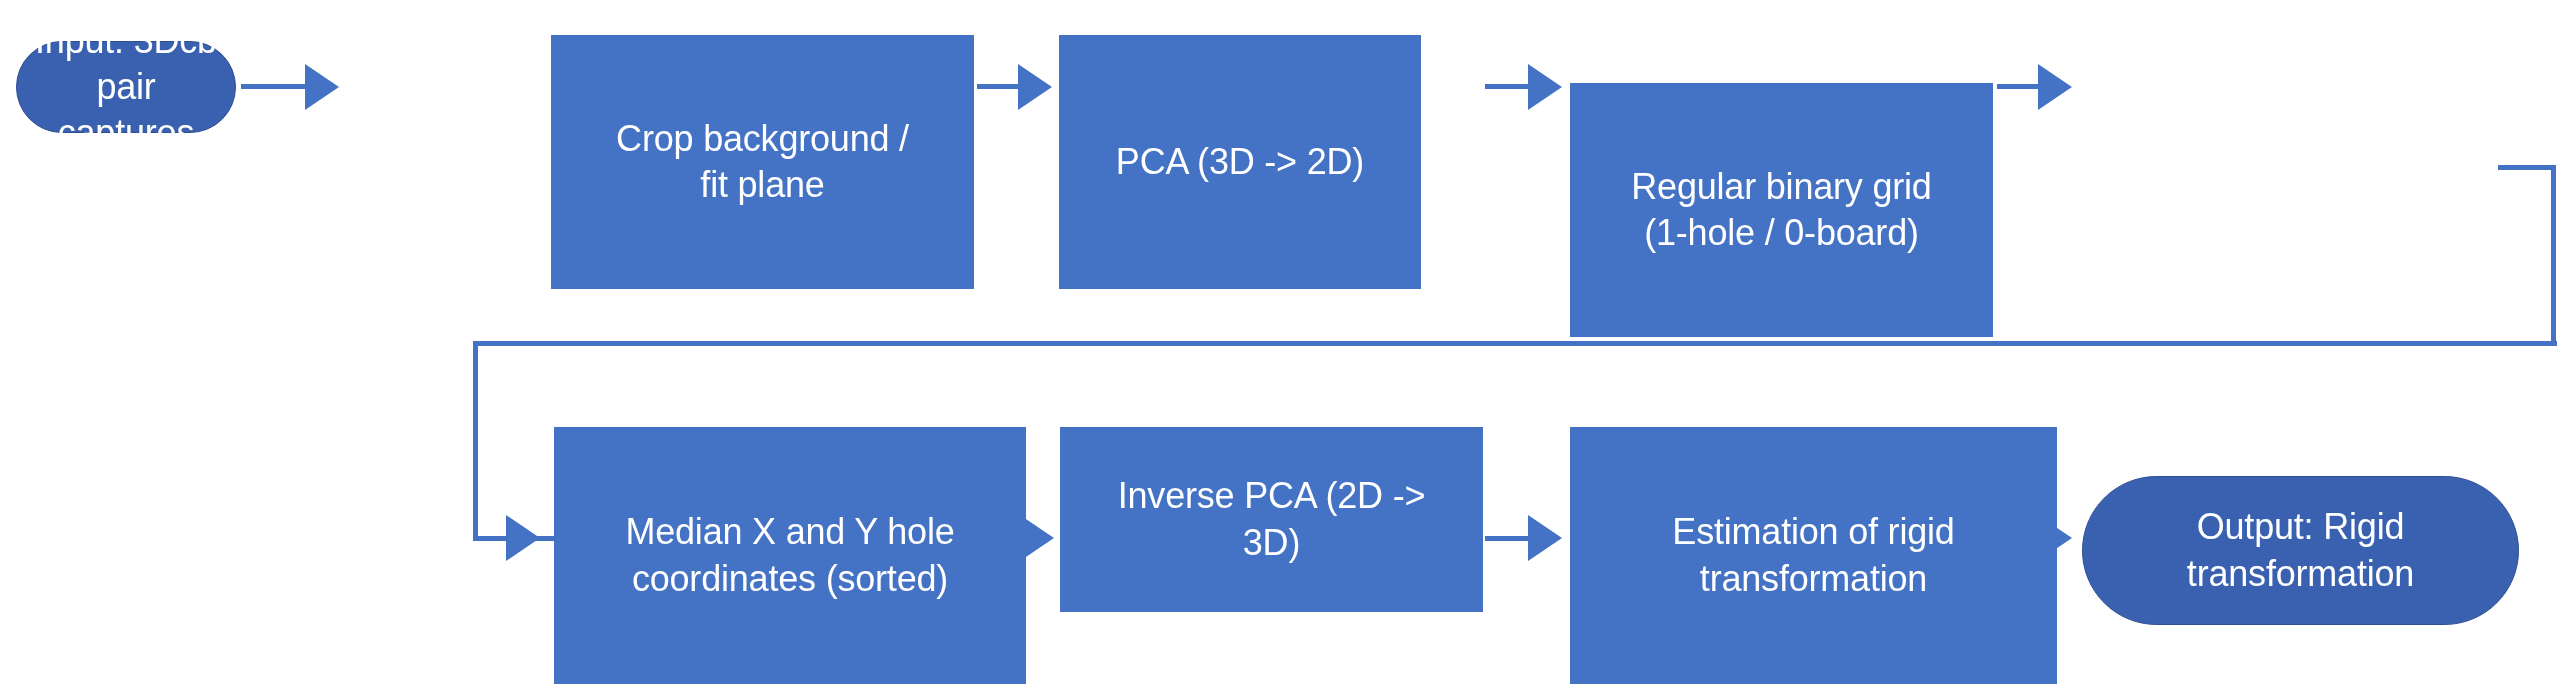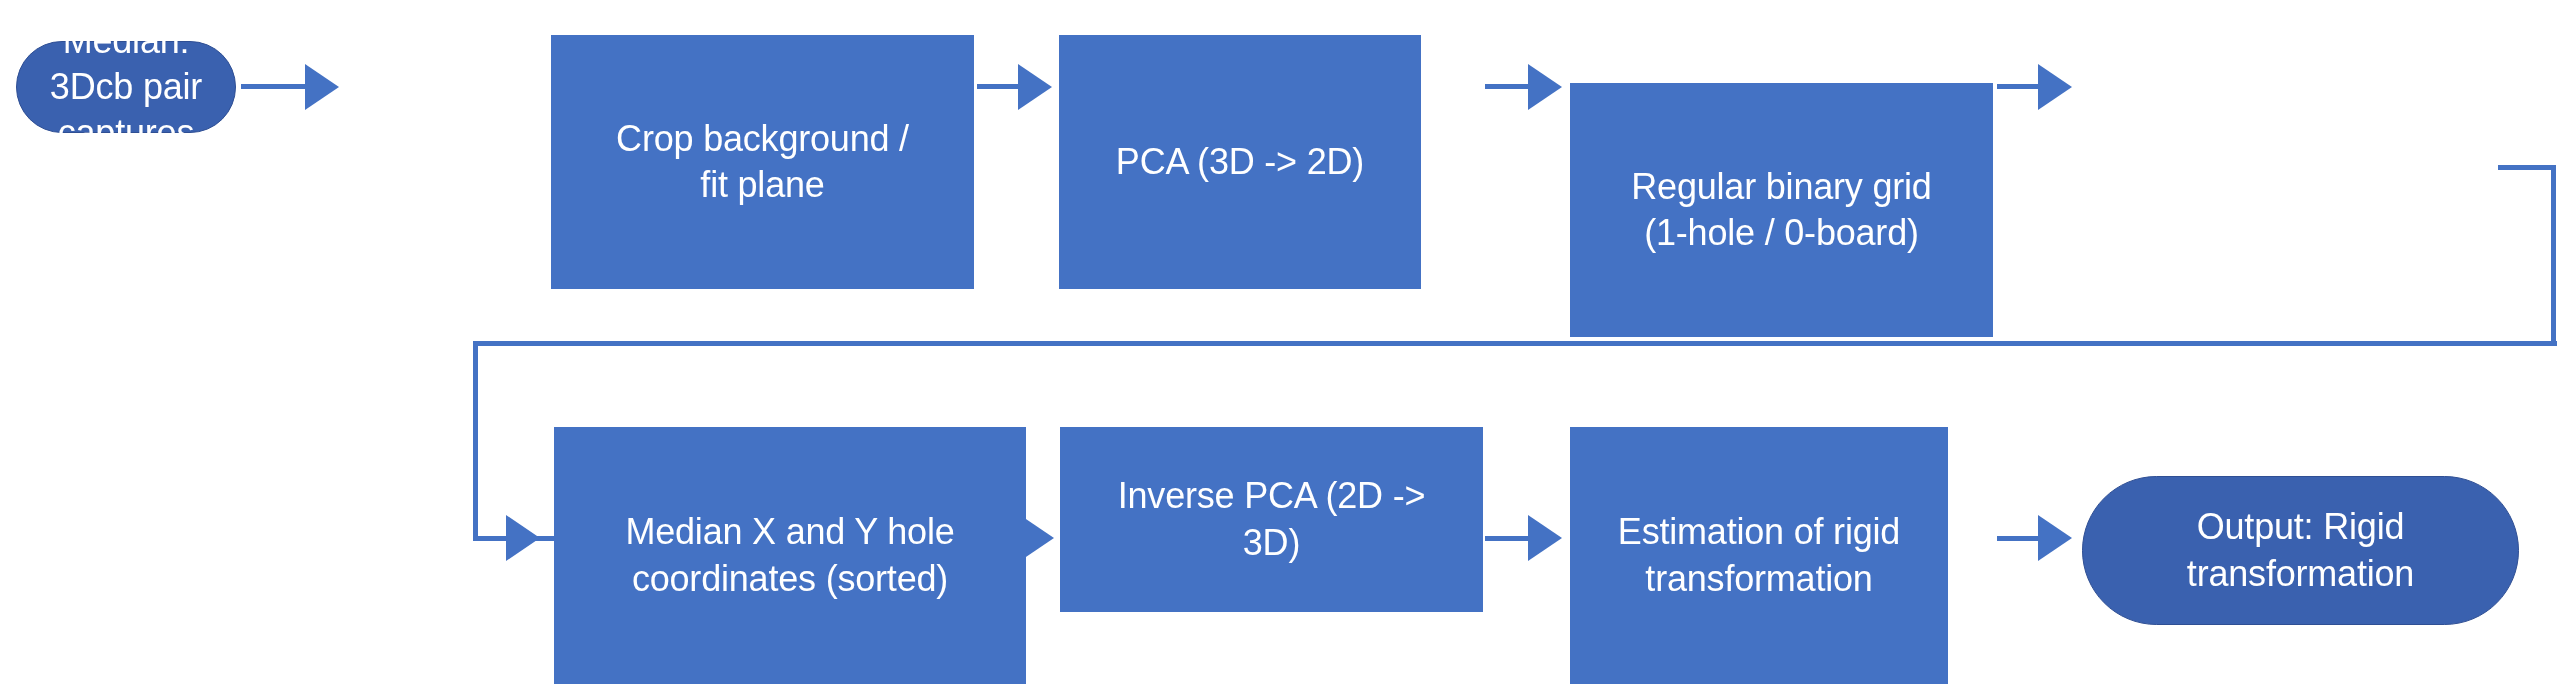--- a/index.html
+++ b/index.html
@@ -63,21 +63,21 @@
     border-bottom: 23px solid transparent;
     border-left: 34px solid #4472C4;
   }
 </style>
 </head>
 <body>
 
 <div id="canvas">
 
   <div class="node terminator" style="left:16px; top:41px; width:220px; height:92px;">
-    <span class="label">Median: 3Dcb pair
+    <span class="label">Input: 3Dcb pair
 captures</span>
   </div>
 
   <div class="seg h" style="left:241px; top:84px; width:67px;"></div>
   <div class="arrowhead" style="left:305px; top:64px;"></div>
 
   <div class="node process" style="left:551px; top:35px; width:423px; height:254px;">
     <span class="label">Crop background /
 fit plane</span>
   </div>
@@ -121,21 +121,21 @@
   <div class="arrowhead" style="left:1020px; top:515px;"></div>
 
   <div class="node process" style="left:1060px; top:427px; width:423px; height:185px;">
     <span class="label">Inverse PCA (2D -&gt;
 3D)</span>
   </div>
 
   <div class="seg h" style="left:1485px; top:536px; width:46px;"></div>
   <div class="arrowhead" style="left:1528px; top:515px;"></div>
 
-  <div class="node process" style="left:1570px; top:427px; width:378px; height:257px;">
+  <div class="node process" style="left:1570px; top:427px; width:487px; height:257px;">
     <span class="label">Estimation of rigid
 transformation</span>
   </div>
 
   <div class="seg h" style="left:1997px; top:536px; width:46px;"></div>
   <div class="arrowhead" style="left:2038px; top:515px;"></div>
 
   <div class="node terminator" style="left:2082px; top:476px; width:437px; height:149px;">
     <span class="label">Output: Rigid
 transformation</span>

